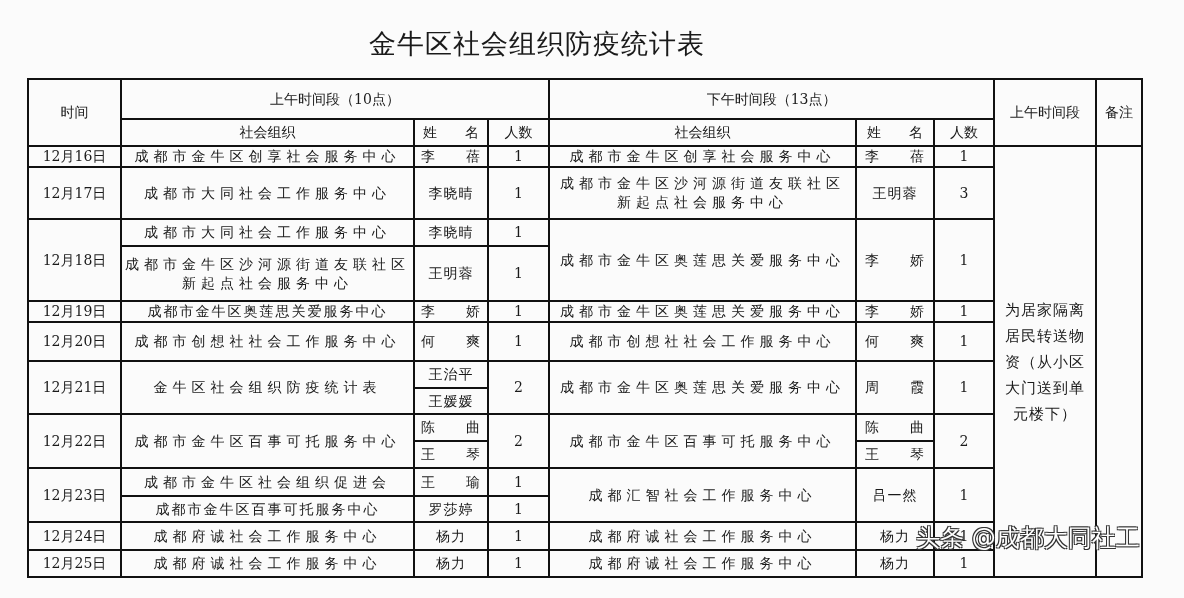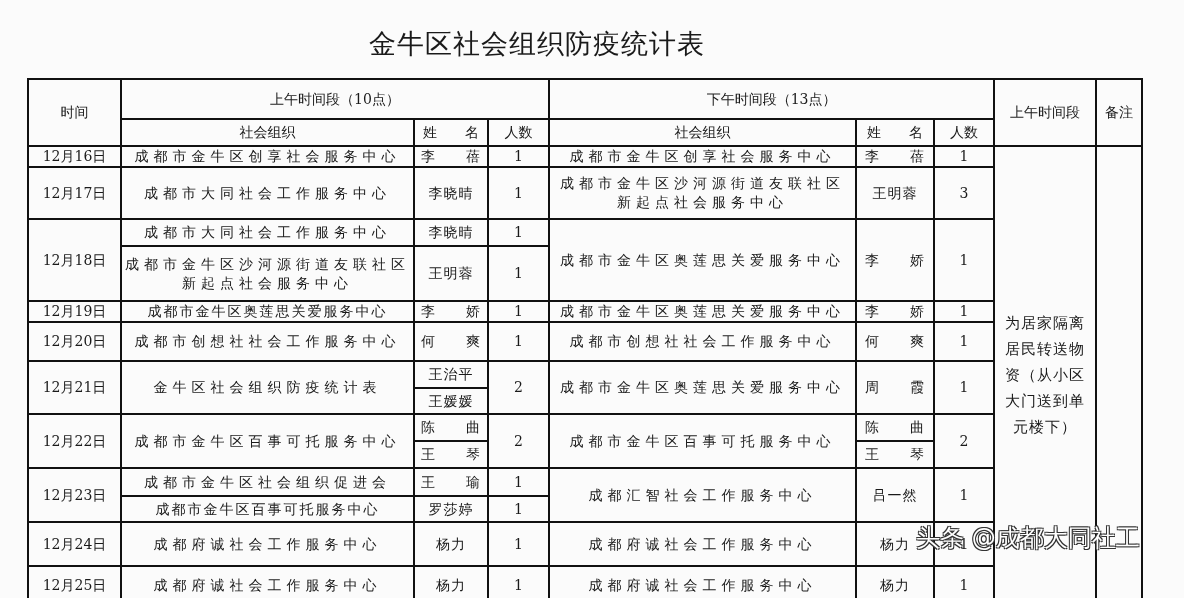--- a/index.html
+++ b/index.html
@@ -145,31 +145,31 @@
       <td rowspan="2" class="wide">成都汇智社会工作服务中心</td>
       <td rowspan="2" class="name">吕一然</td>
       <td rowspan="2">1</td>
     </tr>
     <tr style="height:26px">
       <td class="wide" style="letter-spacing:2px">成都市金牛区百事可托服务中心</td>
       <td class="name">罗莎婷</td>
       <td>1</td>
     </tr>
 
-    <tr style="height:44px">
+    <tr style="height:28px">
       <td>12月24日</td>
       <td class="wide">成都府诚社会工作服务中心</td>
       <td class="name">杨力</td>
       <td>1</td>
       <td class="wide">成都府诚社会工作服务中心</td>
       <td class="name">杨力</td>
       <td>1</td>
     </tr>
 
-    <tr style="height:38px">
+    <tr style="height:27px">
       <td>12月25日</td>
       <td class="wide">成都府诚社会工作服务中心</td>
       <td class="name">杨力</td>
       <td>1</td>
       <td class="wide">成都府诚社会工作服务中心</td>
       <td class="name">杨力</td>
       <td>1</td>
     </tr>
   </tbody>
 </table>

